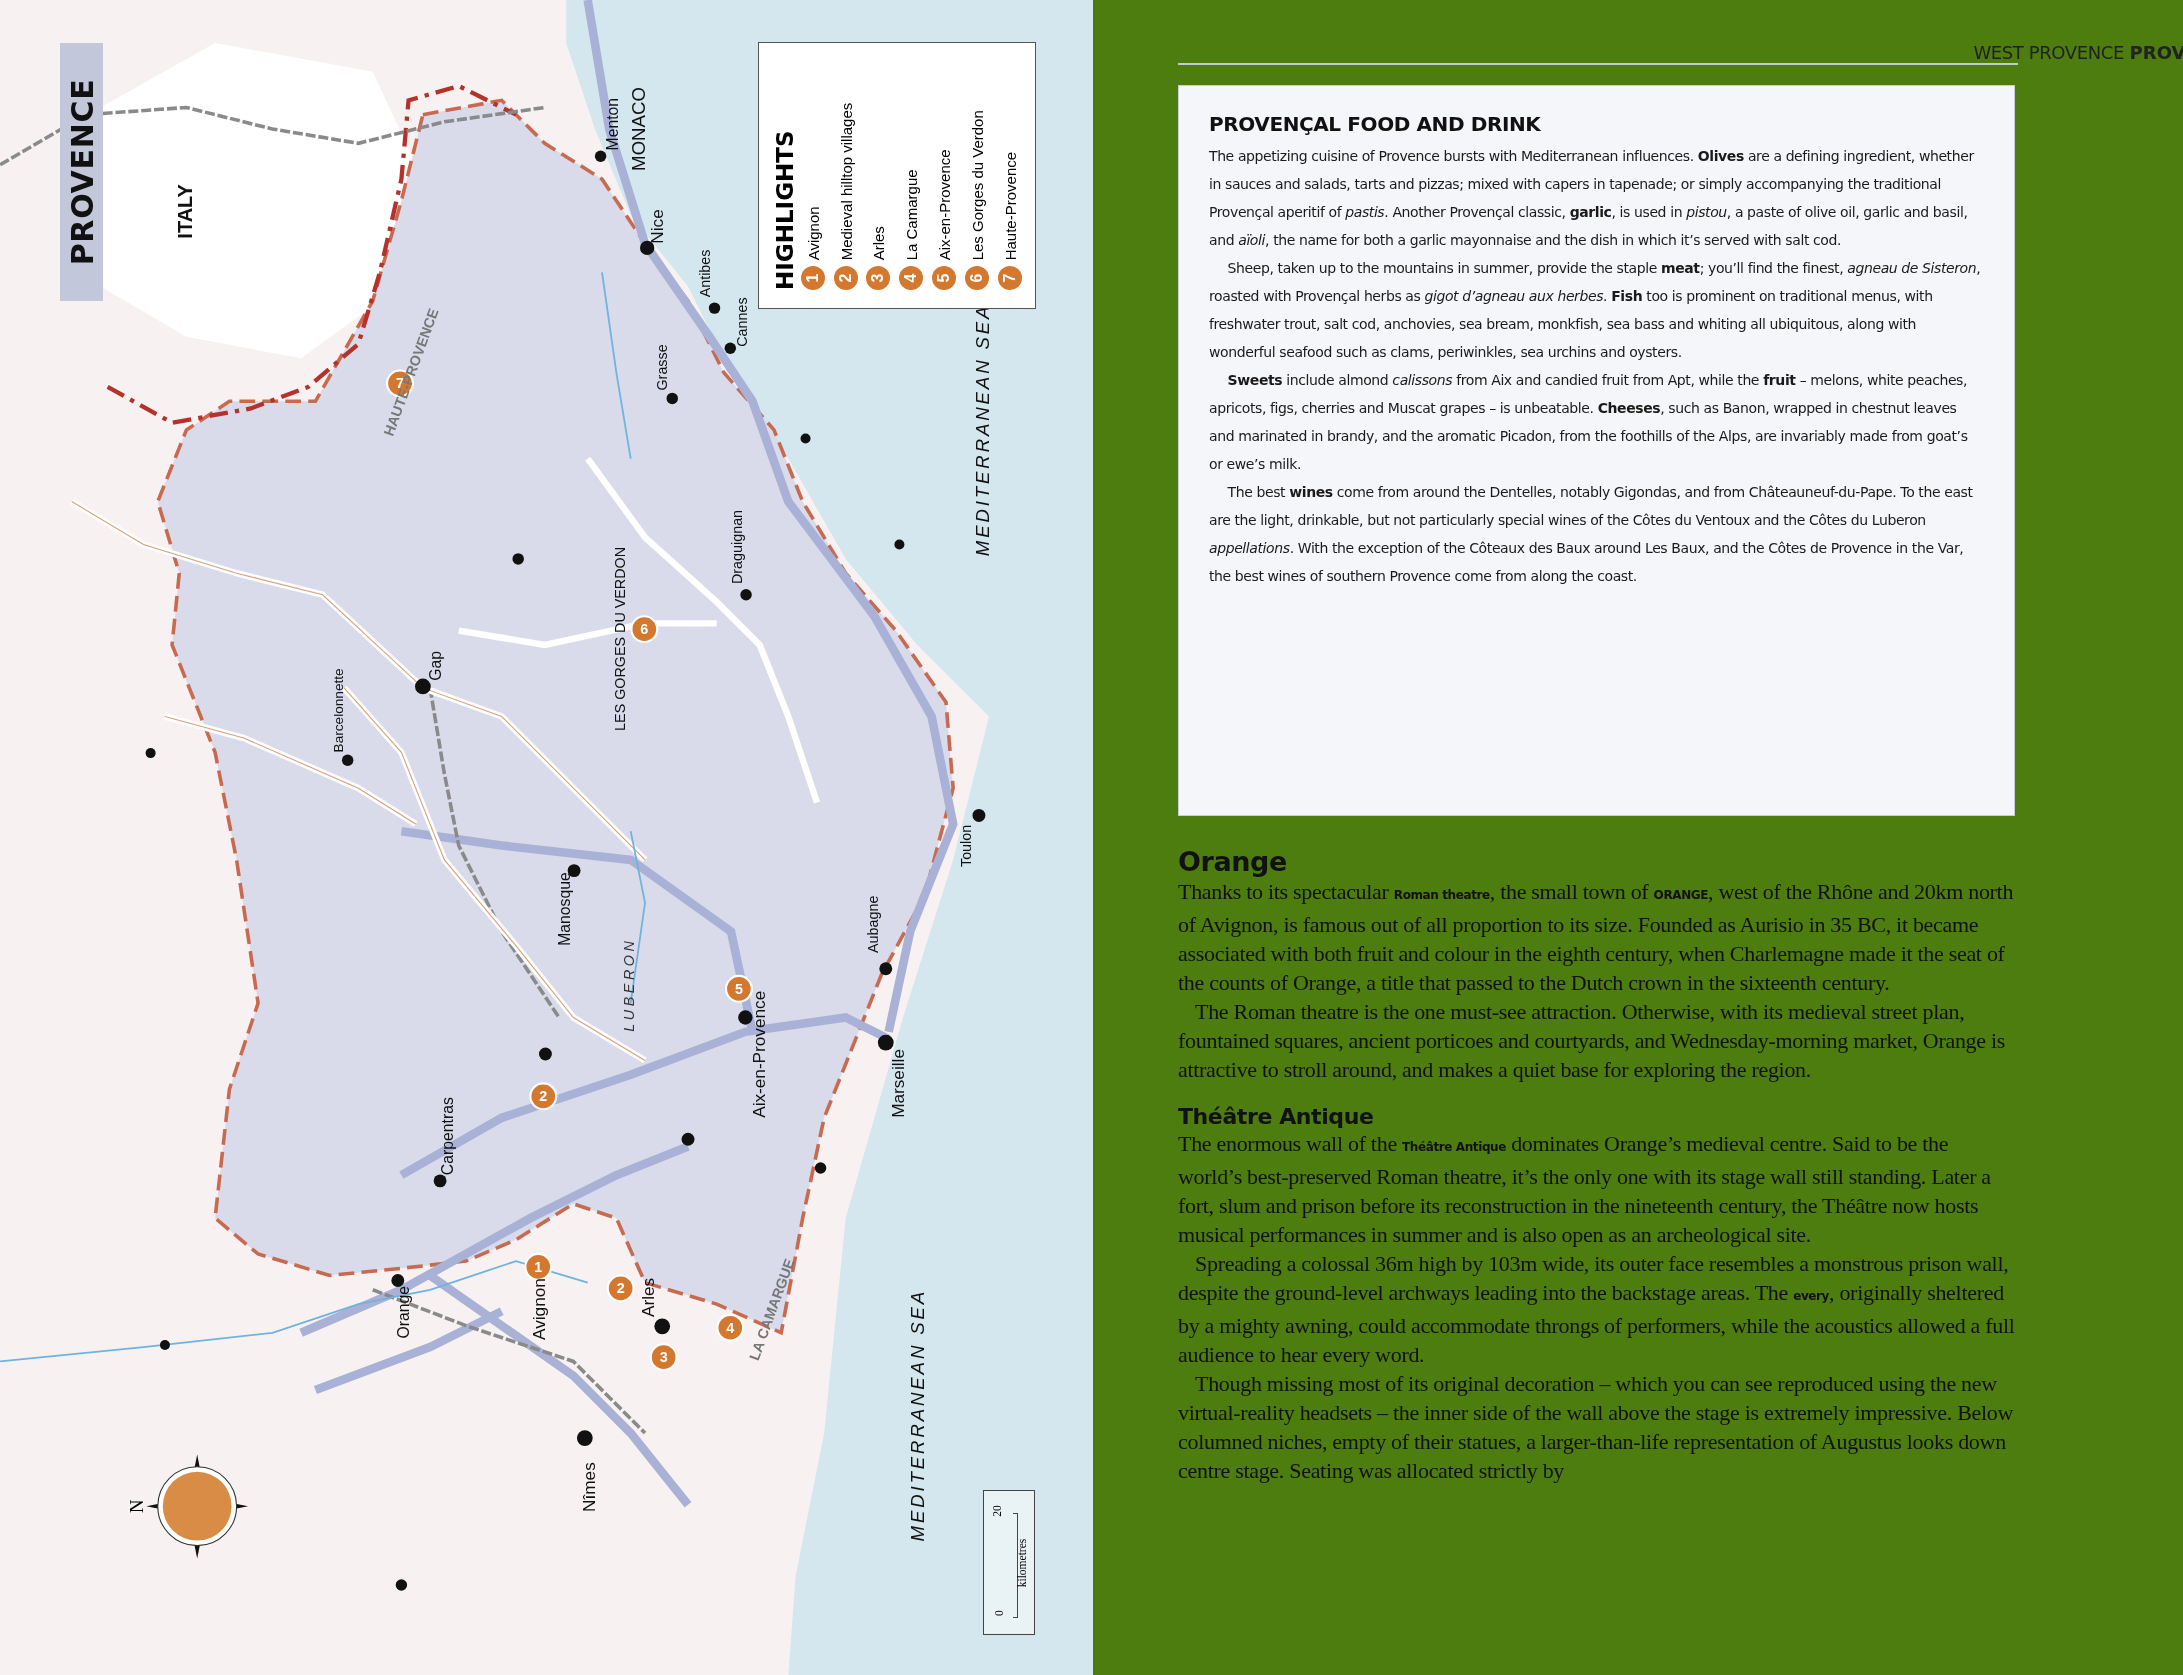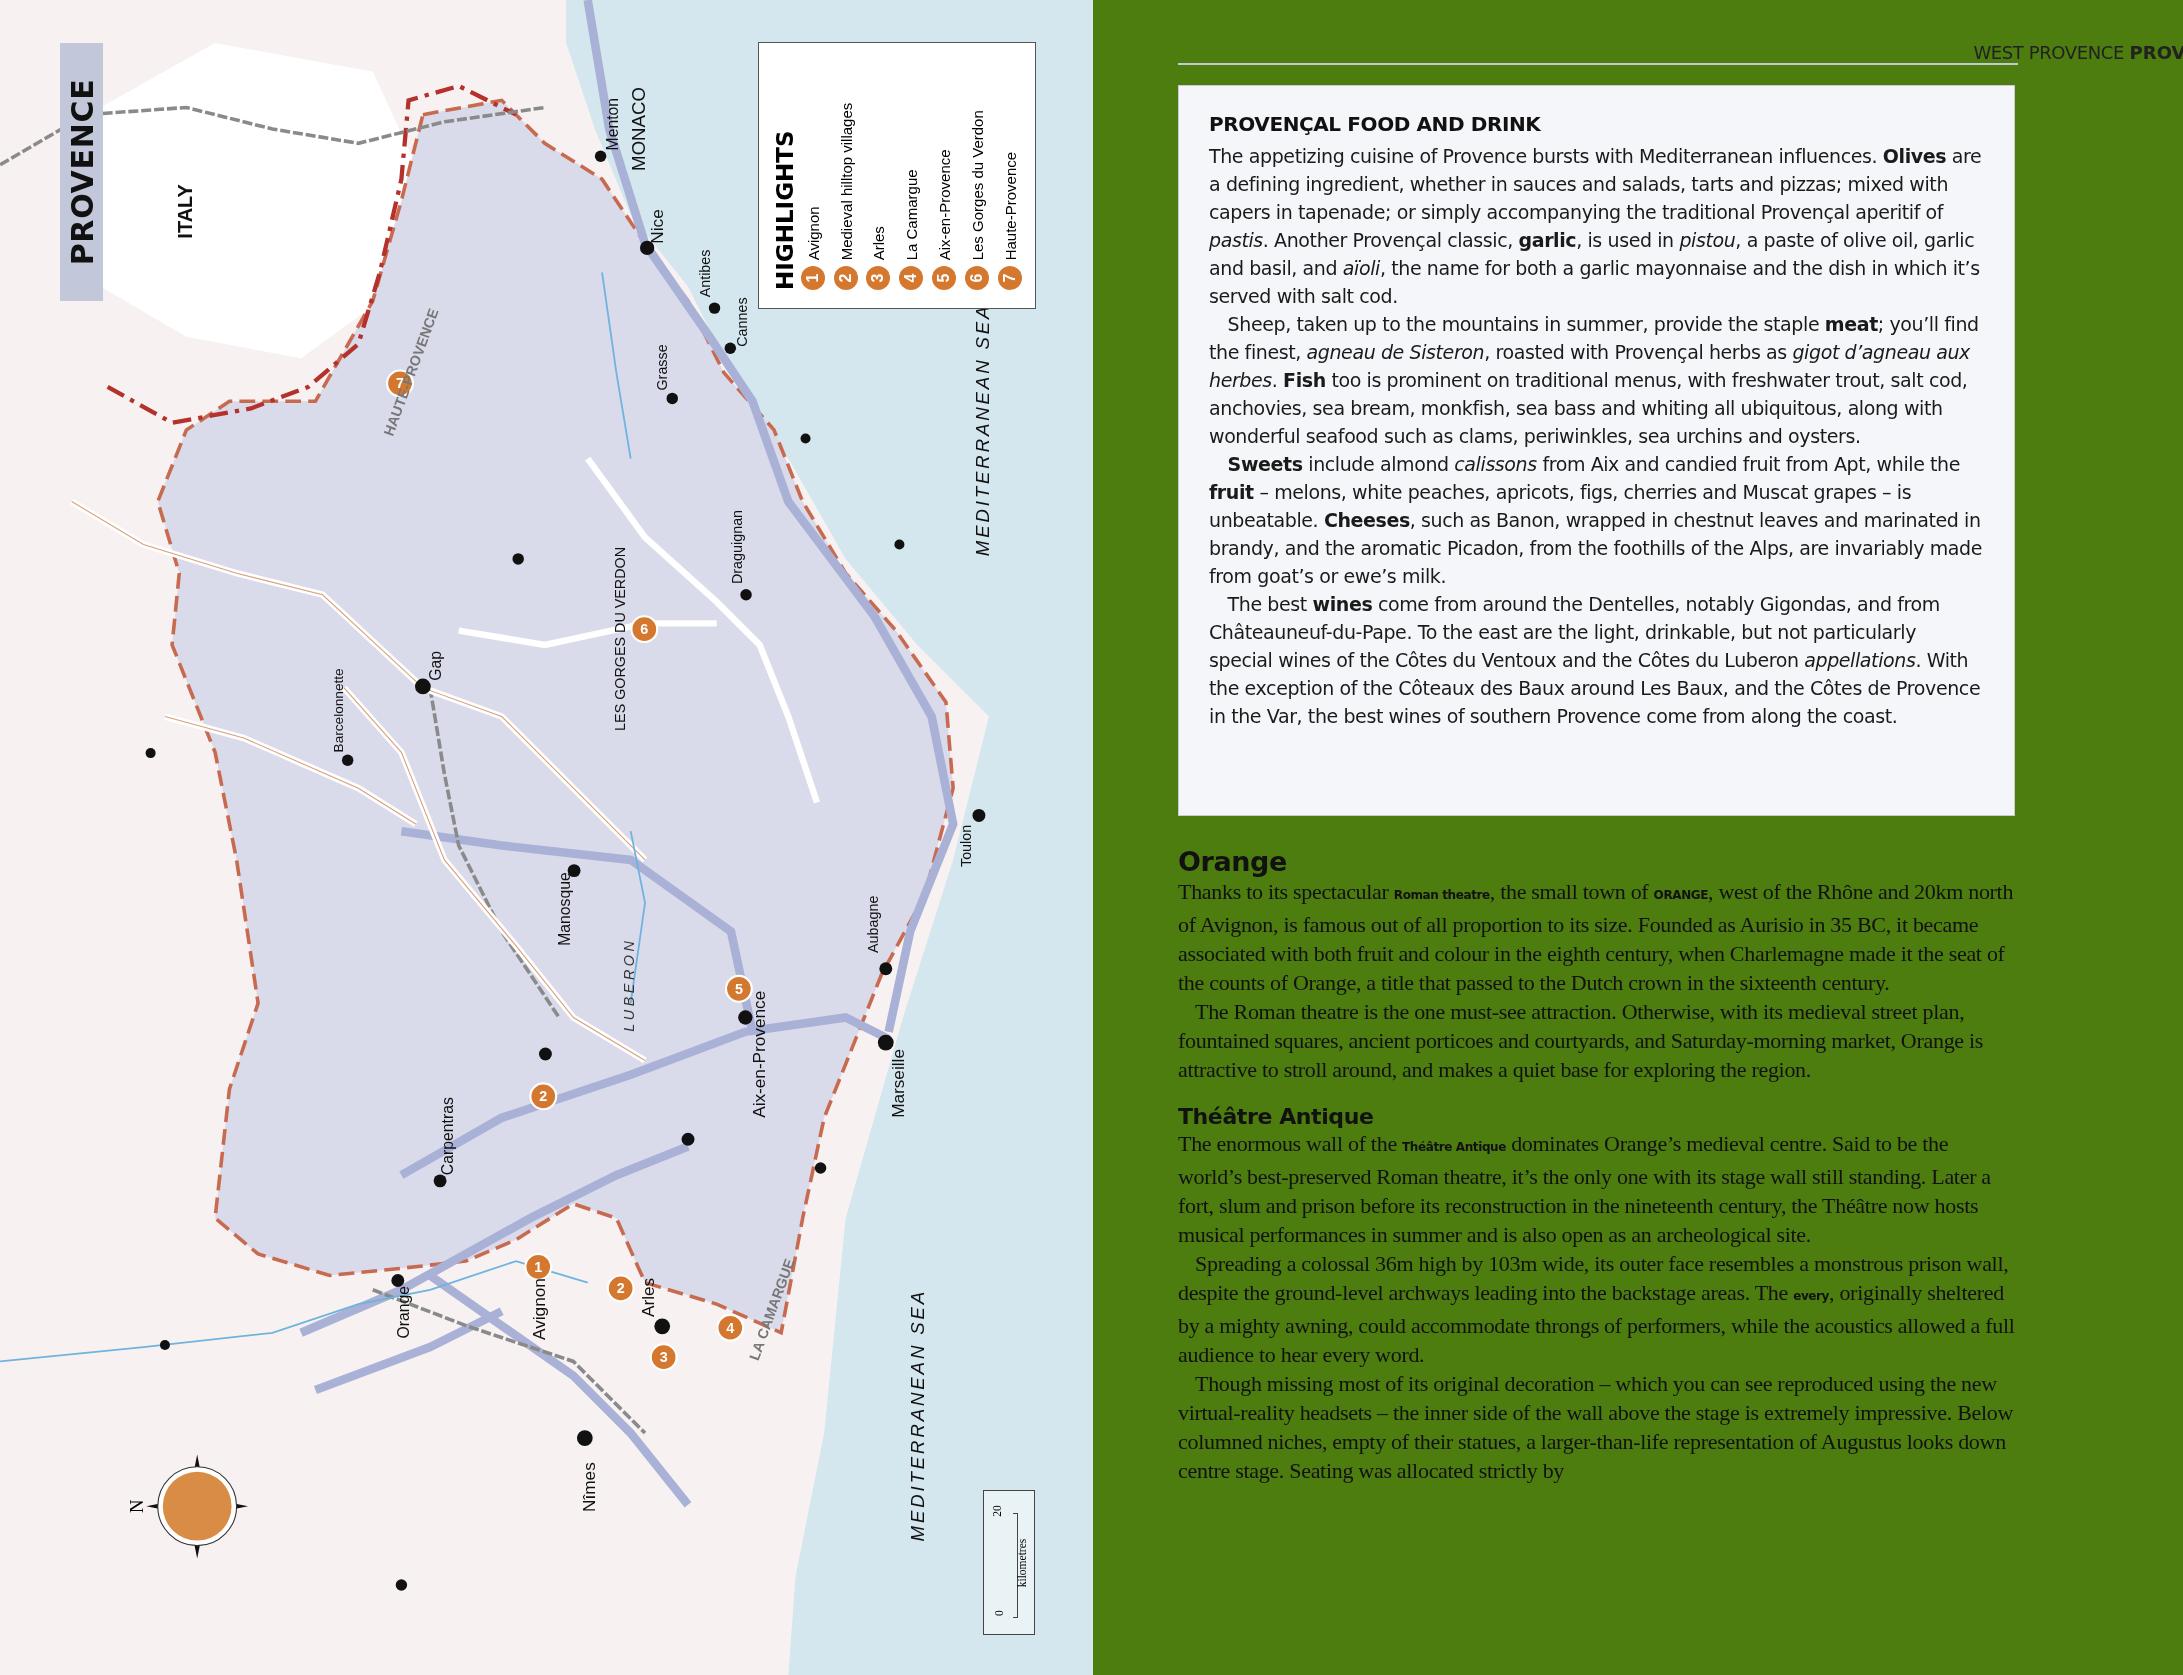--- a/index.html
+++ b/index.html
@@ -19,21 +19,21 @@
   #scale-bar span{position:absolute;font-family:"Liberation Serif",serif;font-size:11.5px;transform:rotate(-90deg);white-space:nowrap;}
   
   #text-page{position:absolute;left:1093px;top:0;width:1263px;height:1676px;background:#4d7c0f;}
   #running-head{position:absolute;right:57px;top:37px;font-family:"DejaVu Sans",sans-serif;font-size:18px;color:#222;white-space:nowrap;display:flex;align-items:center;gap:0;}
   #running-head .rh-section{font-weight:normal;letter-spacing:-0.4px;}
   #running-head .rh-region{font-weight:bold;margin-left:5.7px;}
   #running-head .rh-bar{display:inline-block;width:6.4px;height:30px;background:#c2c8d9;margin:0 10px;}
   #rule{position:absolute;left:85px;top:63px;width:840px;height:2.1px;background:#c2c8d9;}
   #boxout{position:absolute;left:85px;top:85px;width:837px;height:731px;background:#f5f6f9;border:1.4px solid #c9ccd4;box-sizing:border-box;padding:26px 30px 0 30px;}
   #boxout h2{margin:0 0 5.7px 0;font-family:"DejaVu Sans",sans-serif;font-weight:bold;font-size:20px;letter-spacing:-0.4px;color:#111;}
-  #boxout p{margin:0;font-family:"DejaVu Sans",sans-serif;font-size:19px;line-height:28px;color:#1a1a1a;letter-spacing:-0.4px;}
+  #boxout p{margin:0;font-family:"DejaVu Sans",sans-serif;font-size:14px;line-height:28px;color:#1a1a1a;letter-spacing:-0.4px;}
   #boxout p.ind{text-indent:18.6px;}
   #orange-section{position:absolute;left:85px;top:846px;width:838px;}
   #orange-section h2{margin:0;font-family:"DejaVu Sans",sans-serif;font-weight:bold;font-size:27px;color:#111;letter-spacing:-0.4px;}
   .serif{font-family:"Liberation Serif",serif;font-size:22px;line-height:29px;color:#111;margin:0;letter-spacing:-0.3px;}
   .serif.ind{text-indent:17px;}
   .serif b{font-family:"DejaVu Sans",sans-serif;font-size:12px;letter-spacing:-0.4px;}
   #theatre-head{margin:20px 0 0 0;font-family:"DejaVu Sans",sans-serif;font-weight:bold;font-size:22px;color:#111;letter-spacing:-0.4px;}
   #theatre-info{margin:4.3px 0 1.4px 0;font-family:"DejaVu Sans",sans-serif;font-size:14.3px;line-height:29px;letter-spacing:-0.7px;color:#111;}
   .web-icon{display:inline-flex;width:14.3px;height:14.3px;border-radius:50%;background:#555;color:#fff;font-size:9.3px;align-items:center;justify-content:center;vertical-align:middle;margin:0 2.9px;}
 </style>
@@ -221,21 +221,21 @@
     <h2>PROVENÇAL FOOD AND DRINK</h2>
     <p>The appetizing cuisine of Provence bursts with Mediterranean influences. <b>Olives</b> are a defining ingredient, whether in sauces and salads, tarts and pizzas; mixed with capers in tapenade; or simply accompanying the traditional Provençal aperitif of <i>pastis</i>. Another Provençal classic, <b>garlic</b>, is used in <i>pistou</i>, a paste of olive oil, garlic and basil, and <i>aïoli</i>, the name for both a garlic mayonnaise and the dish in which it’s served with salt cod.</p>
     <p class="ind">Sheep, taken up to the mountains in summer, provide the staple <b>meat</b>; you’ll find the finest, <i>agneau de Sisteron</i>, roasted with Provençal herbs as <i>gigot d’agneau aux herbes</i>. <b>Fish</b> too is prominent on traditional menus, with freshwater trout, salt cod, anchovies, sea bream, monkfish, sea bass and whiting all ubiquitous, along with wonderful seafood such as clams, periwinkles, sea urchins and oysters.</p>
     <p class="ind"><b>Sweets</b> include almond <i>calissons</i> from Aix and candied fruit from Apt, while the <b>fruit</b> – melons, white peaches, apricots, figs, cherries and Muscat grapes – is unbeatable. <b>Cheeses</b>, such as Banon, wrapped in chestnut leaves and marinated in brandy, and the aromatic Picadon, from the foothills of the Alps, are invariably made from goat’s or ewe’s milk.</p>
     <p class="ind">The best <b>wines</b> come from around the Dentelles, notably Gigondas, and from Châteauneuf-du-Pape. To the east are the light, drinkable, but not particularly special wines of the Côtes du Ventoux and the Côtes du Luberon <i>appellations</i>. With the exception of the Côteaux des Baux around Les Baux, and the Côtes de Provence in the Var, the best wines of southern Provence come from along the coast.</p>
   </div>
 
   <div id="orange-section">
     <h2>Orange</h2>
     <p class="serif">Thanks to its spectacular <b>Roman theatre</b>, the small town of <b>ORANGE</b>, west of the Rhône and 20km north of Avignon, is famous out of all proportion to its size. Founded as Aurisio in 35 BC, it became associated with both fruit and colour in the eighth century, when Charlemagne made it the seat of the counts of Orange, a title that passed to the Dutch crown in the sixteenth century.</p>
-    <p class="serif ind">The Roman theatre is the one must-see attraction. Otherwise, with its medieval street plan, fountained squares, ancient porticoes and courtyards, and Saturday-morning market, Orange is attractive to stroll around, and makes a quiet base for exploring the region.</p>
+    <p class="serif ind">The Roman theatre is the one must-see attraction. Otherwise, with its medieval street plan, fountained squares, ancient porticoes and courtyards, and Wednesday-morning market, Orange is attractive to stroll around, and makes a quiet base for exploring the region.</p>
 
     <div id="theatre-head">Théâtre Antique</div>
     <p class="serif">The enormous wall of the <b>Théâtre Antique</b> dominates Orange’s medieval centre. Said to be the world’s best-preserved Roman theatre, it’s the only one with its stage wall still standing. Later a fort, slum and prison before its reconstruction in the nineteenth century, the Théâtre now hosts musical performances in summer and is also open as an archeological site.</p>
     <p class="serif ind">Spreading a colossal 36m high by 103m wide, its outer face resembles a monstrous prison wall, despite the ground-level archways leading into the backstage areas. The <b>every</b>, originally sheltered by a mighty awning, could accommodate throngs of performers, while the acoustics allowed a full audience to hear every word.</p>
     <p class="serif ind">Though missing most of its original decoration – which you can see reproduced using the new virtual-reality headsets – the inner side of the wall above the stage is extremely impressive. Below columned niches, empty of their statues, a larger-than-life representation of Augustus looks down centre stage. Seating was allocated strictly by</p>
   </div>
 </div>
 
 
 </body></html>

